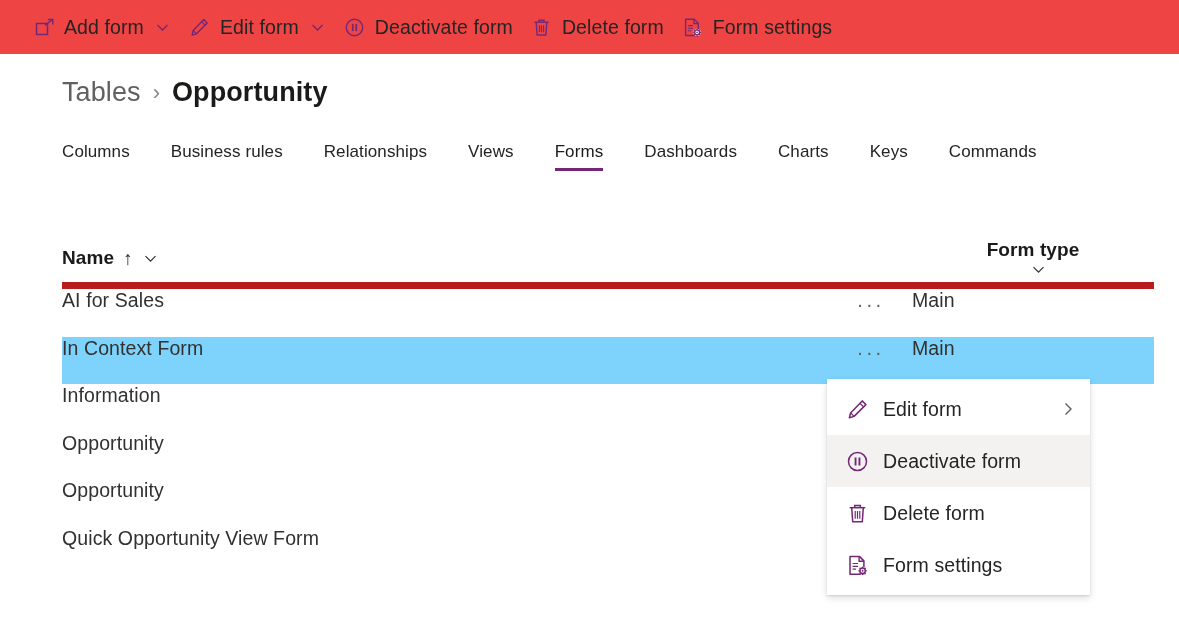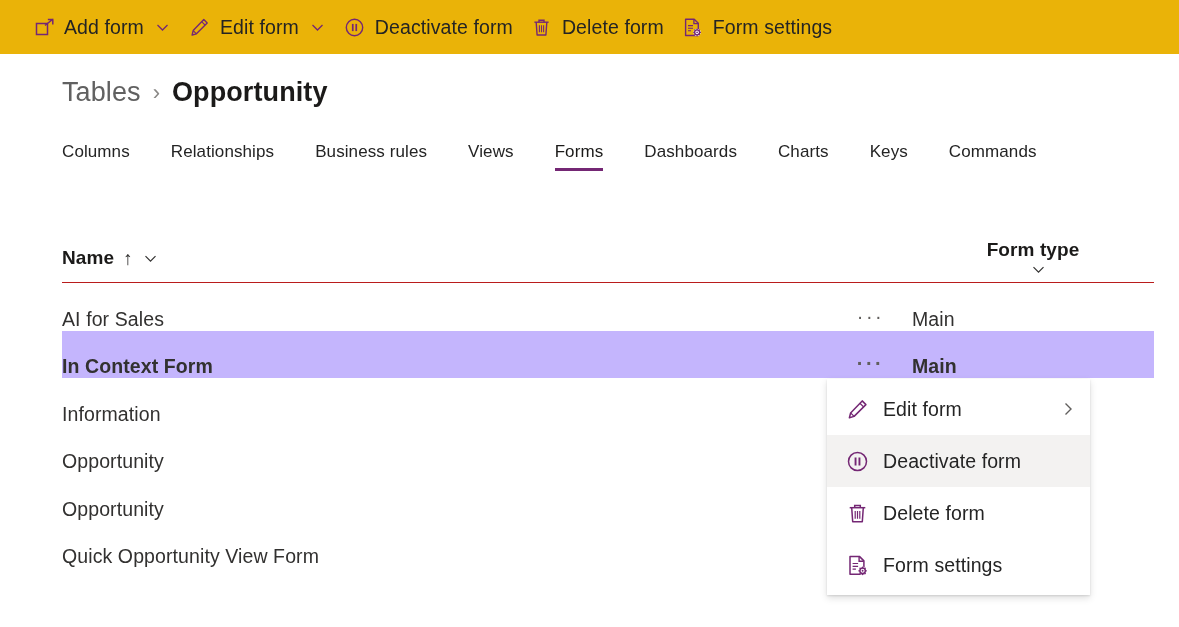--- a/index.html
+++ b/index.html
@@ -17,21 +17,21 @@
     position: relative;
     -webkit-font-smoothing: antialiased;
   }
 
   
   .commandbar {
     position: absolute;
     left: 0; top: 0;
     width: 1179px;
     height: 54px;
-    background: #eab308;
+    background: #ef4444;
     display: flex;
     align-items: center;
     padding-left: 24px;
     box-sizing: border-box;
   }
   .cmd-item {
     display: flex;
     align-items: center;
     height: 40px;
     padding: 0 9px;
@@ -138,21 +138,21 @@
   .grid {
     position: absolute;
     left: 62px;
     top: 180px;
     width: 1092px;
   }
   .grid-head {
     display: flex;
     align-items: center;
     height: 48px;
-    border-bottom: 1px solid #b91c1c;
+    border-bottom: 7px solid #b91c1c;
   }
   .col-name { width: 790px; display: flex; align-items: center; }
   .col-actions { width: 60px; }
   .col-type { width: 242px; display: flex; align-items: center; flex-direction: column; }
 
   .hdr-text {
     font-size: 19px;
     font-weight: bold;
     color: #1b1a19;
     letter-spacing: 0.1px;
@@ -168,25 +168,25 @@
     display: inline-flex;
     align-items: center;
     justify-content: center;
     width: 16px;
     height: 16px;
     cursor: pointer;
   }
 
   .grid-row {
     display: flex;
-    align-items: flex-end;
+    align-items: flex-start;
     height: 47.5px;
     cursor: pointer;
   }
-  .grid-row.selected { background: #c4b5fd; font-weight: bold; }
+  .grid-row.selected { background: #7dd3fc; }
 
   .cell-name {
     width: 790px;
     font-size: 19.5px;
     color: #323130;
     letter-spacing: 0.1px;
     white-space: nowrap;
     overflow: hidden;
     text-overflow: ellipsis;
   }
@@ -343,22 +343,22 @@
 <div class="page">
 
   <div class="breadcrumb">
     <span class="bc-root">Tables</span>
     <span class="bc-sep">›</span>
     <span class="bc-current">Opportunity</span>
   </div>
 
   <div class="tabs">
     <div class="tab"><span>Columns</span></div>
+    <div class="tab"><span>Business rules</span></div>
     <div class="tab"><span>Relationships</span></div>
-    <div class="tab"><span>Business rules</span></div>
     <div class="tab"><span>Views</span></div>
     <div class="tab selected"><span>Forms</span></div>
     <div class="tab"><span>Dashboards</span></div>
     <div class="tab"><span>Charts</span></div>
     <div class="tab"><span>Keys</span></div>
     <div class="tab"><span>Commands</span></div>
   </div>
 
   <div class="grid">
 

